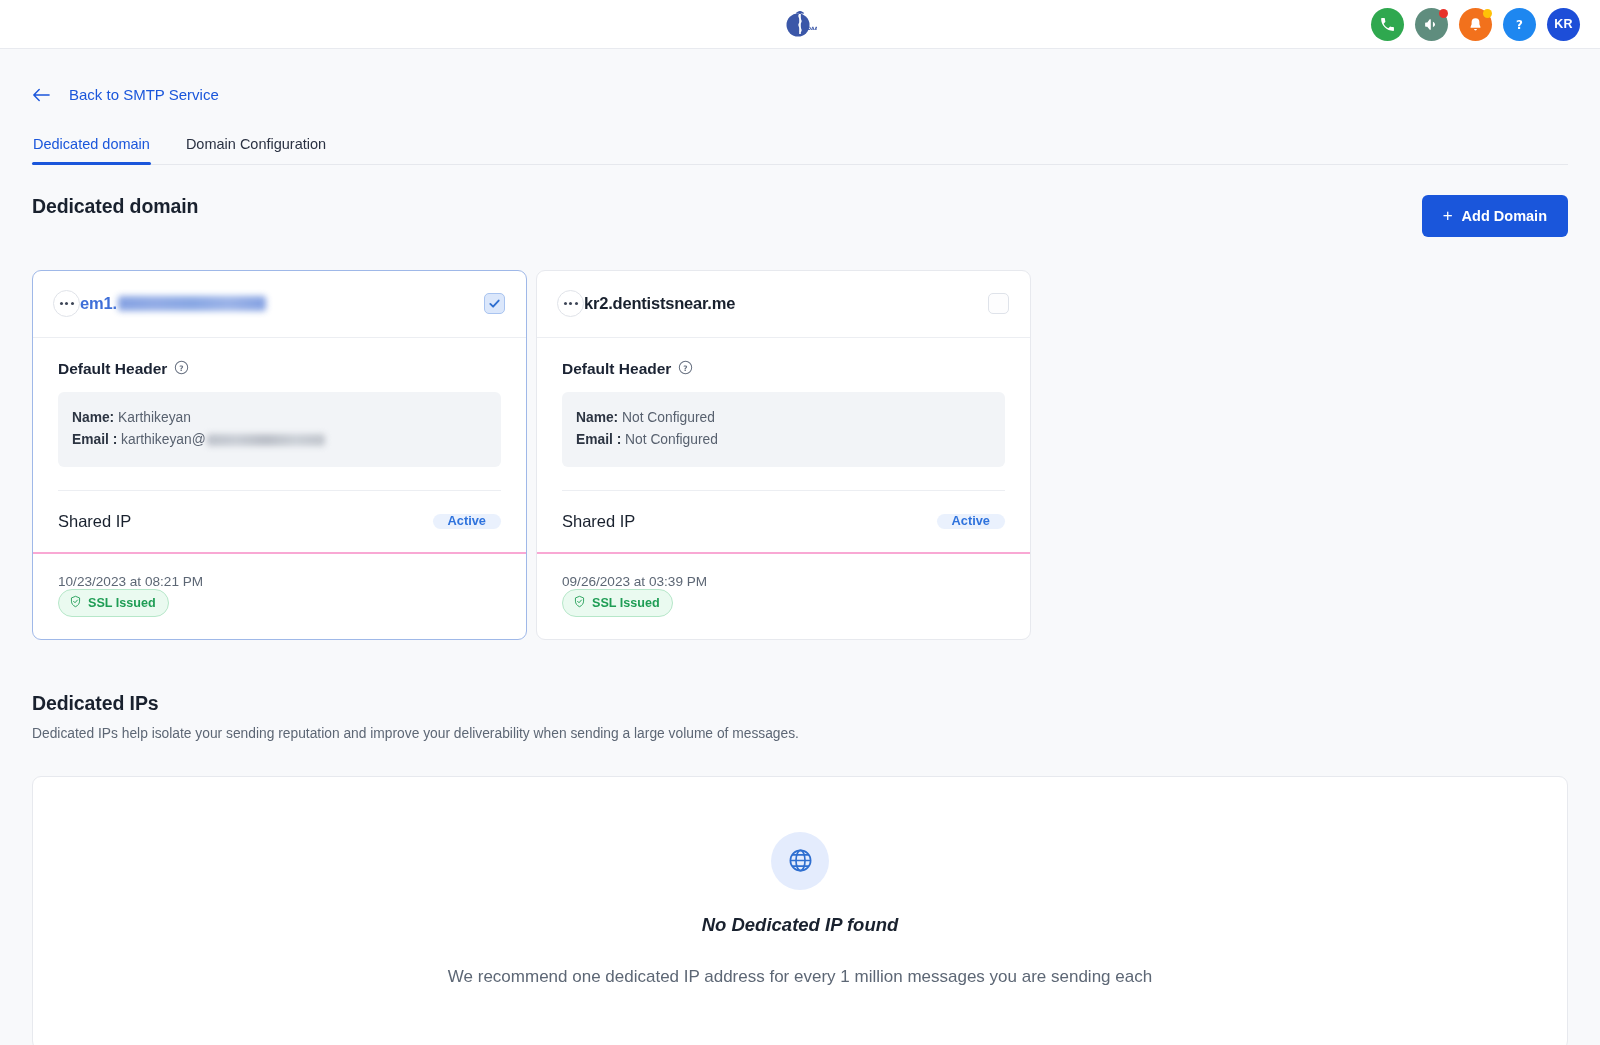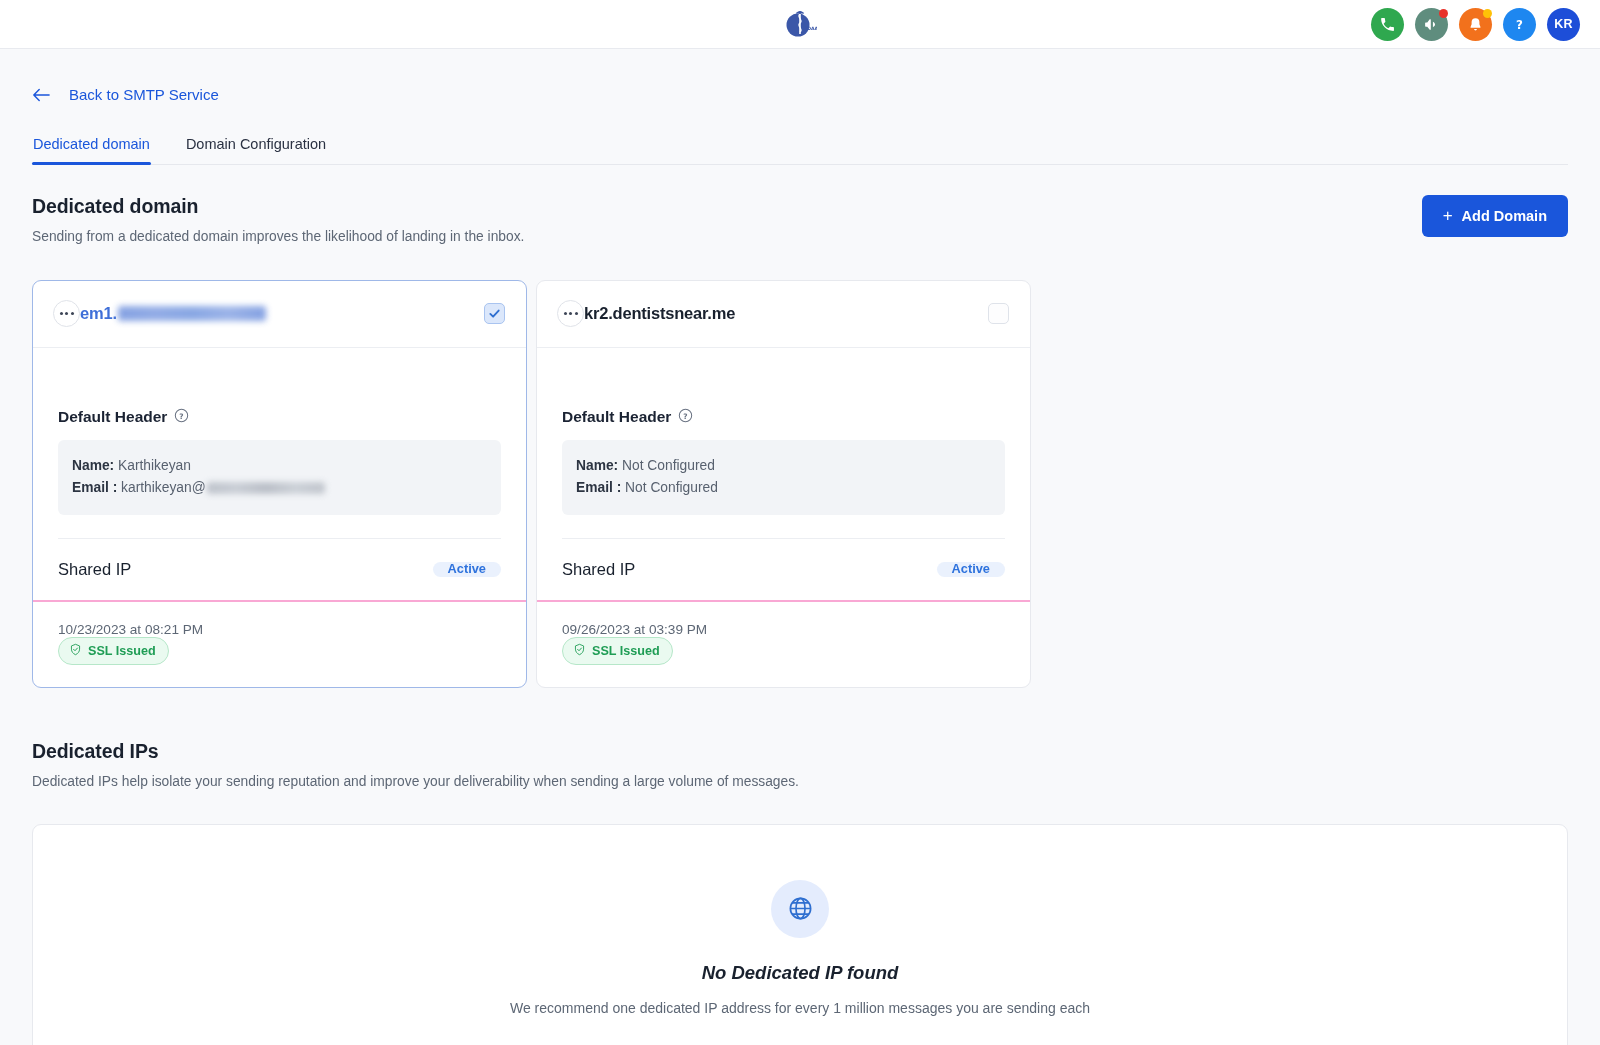--- a/index.html
+++ b/index.html
@@ -259,21 +259,20 @@
 
   .dcard-body { padding: 22px 25px 0 25px; }
 
   .hdr-label {
     font-size: 15.5px;
     font-weight: 600;
     color: #1b2333;
     display: flex;
     align-items: center;
     gap: 7px;
-    margin-top: 38px;
   }
 
   .hdr-box {
     margin-top: 13px;
     background: #f2f4f7;
     border-radius: 6px;
     padding: 15px 14px 16px 14px;
     min-height: 70px;
   }
   .hdr-row {
@@ -361,22 +360,22 @@
     margin: 0 auto;
   }
   .empty-title {
     margin-top: 24px;
     font-size: 18.5px;
     font-weight: 700;
     color: #19212e;
     font-style: italic;
   }
   .empty-sub {
-    margin-top: 14px;
-    font-size: 14px;
+    margin-top: 28px;
+    font-size: 17px;
     color: #5d6775;
     line-height: 1.5;
   }
 </style>
 </head>
 <body>
 
 <div class="topbar">
 
   <div class="brand-logo">
@@ -436,21 +435,20 @@
   </div>
 
   <div class="tabs">
     <div class="tab active">Dedicated domain</div>
     <div class="tab">Domain Configuration</div>
   </div>
 
   <div class="section-head">
     <div>
       <div class="section-title">Dedicated domain</div>
-      <div class="section-sub">Sending from a dedicated domain improves the likelihood of landing in the inbox.</div>
     </div>
     <button class="btn-primary">
       <span class="plus">+</span>
       <span>Add Domain</span>
     </button>
   </div>
 
   
   <div class="cards">
 

